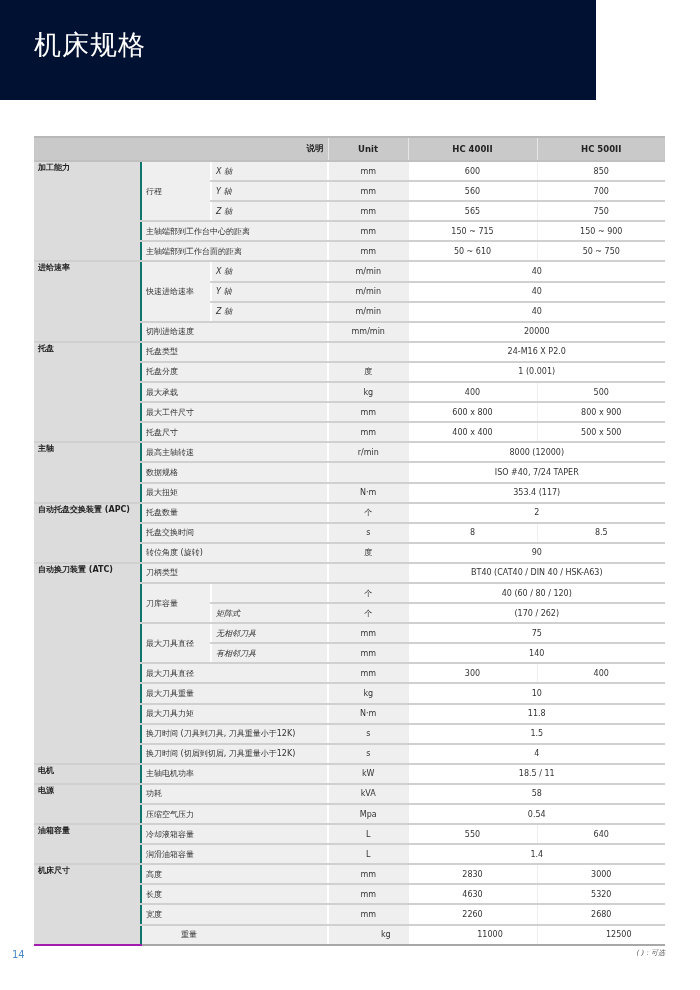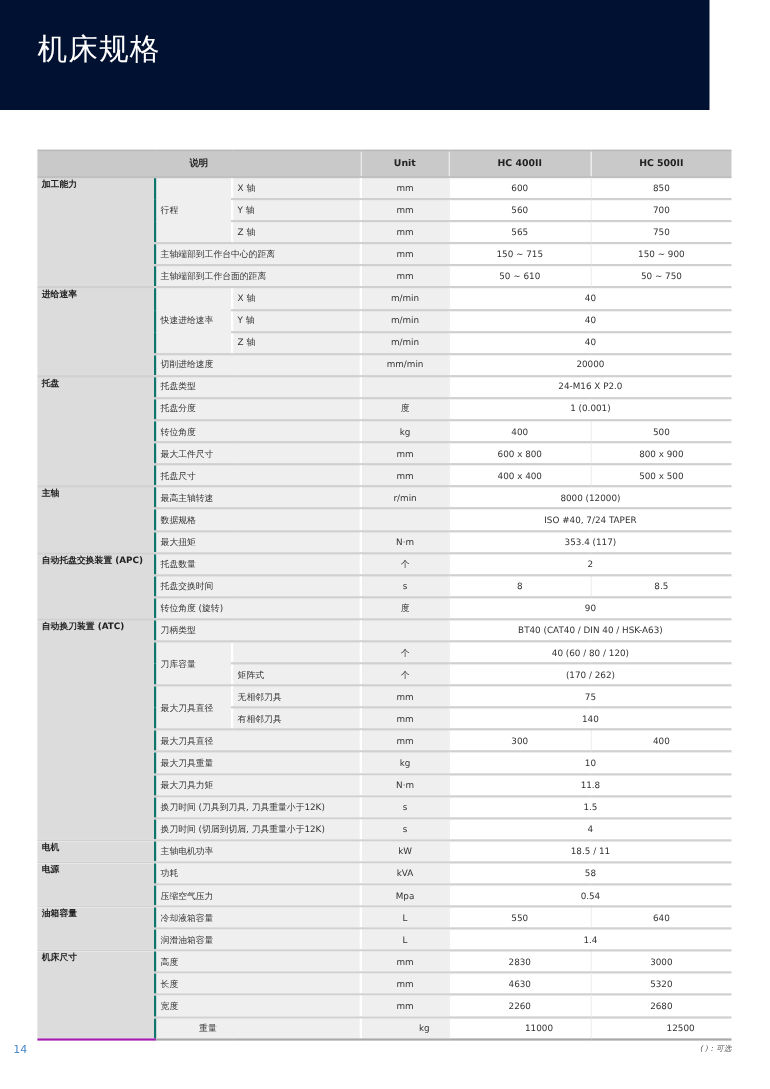--- a/index.html
+++ b/index.html
@@ -1,33 +1,33 @@
 <!DOCTYPE html>
 <html><head>
 <meta charset="utf-8">
 <style>
   * { box-sizing: border-box; margin: 0; padding: 0; }
   html, body { width: 700px; height: 990px; background: #ffffff; overflow: hidden; }
   body { font-family: "DejaVu Sans", "Liberation Sans", sans-serif; color: #333; position: relative; }
-  .banner { position: absolute; left: 0; top: 0; width: 645px; height: 100px; background: #001131; }
+  .banner { position: absolute; left: 0; top: 0; width: 596px; height: 100px; background: #001131; }
   .banner h1 { position: absolute; left: 34px; top: 27px; color: #ffffff; font-weight: 400; font-size: 27px; letter-spacing: 1px; }
   table.spec { position: absolute; left: 34px; top: 136px; width: 631px; border-collapse: collapse; table-layout: fixed; font-size: 8px; }
   table.spec col.c1 { width: 107px; }
   table.spec col.c2 { width: 70px; }
   table.spec col.c3 { width: 117px; }
   table.spec col.c4 { width: 80px; }
   table.spec col.c5 { width: 129px; }
   table.spec col.c6 { width: 128px; }
   table.spec th, table.spec td { height: 20.1px; border-bottom: 2px solid #d0d0d0; padding: 0 4px; white-space: nowrap; overflow: hidden; }
   table.spec thead th { background: #c9c9c9; height: 24px; font-weight: 700; color: #222; font-size: 8.5px; border-top: 2px solid #b8b8b8; border-bottom: 2px solid #c0c0c0; }
-  thead th.h-label { text-align: center; }
+  thead th.h-label { text-align: right; }
   thead th.h-center { text-align: center; border-left: 1px solid #e6e6e6; }
   td.cat { background: #dcdcdd; font-weight: 700; vertical-align: top; padding-top: 4px; color: #222; border-bottom: 2px solid #c8c8c8; }
   td.sub { background: #efeff0; text-align: left; border-left: 2px solid #0f766e; color: #333; }
-  td.sub3 { background: #efeff0; border-left: 2px solid #ffffff; }
+  td.sub3 { background: #efeff0; border-left: 2px solid #ffffff; font-style: italic; }
   td.unit { background: #efeff0; text-align: center; border-left: 2px solid #ffffff; color: #333; }
   td.val { background: #ffffff; text-align: center; color: #333; border-left: 1px solid #eeeeee; }
   tr.last td { border-bottom: 2px solid #a8a8a8; padding-left: 39px; }
   .page-num { position: absolute; left: 12px; top: 949px; font-size: 10px; color: #4a8ac9; }
   .note { position: absolute; right: 35px; top: 948px; font-size: 7px; color: #555; font-style: italic; }
 </style>
 </head>
 <body>
 
 <div class="banner">
@@ -114,21 +114,21 @@
       <td class="sub" colspan="2">托盘类型</td>
       <td class="unit"></td>
       <td class="val" colspan="2">24-M16 X P2.0</td>
     </tr>
     <tr>
       <td class="sub" colspan="2">托盘分度</td>
       <td class="unit">度</td>
       <td class="val" colspan="2">1 (0.001)</td>
     </tr>
     <tr>
-      <td class="sub" colspan="2">转位角度</td>
+      <td class="sub" colspan="2">最大承载</td>
       <td class="unit">kg</td>
       <td class="val">400</td>
       <td class="val">500</td>
     </tr>
     <tr>
       <td class="sub" colspan="2">最大工件尺寸</td>
       <td class="unit">mm</td>
       <td class="val">600 x 800</td>
       <td class="val">800 x 900</td>
     </tr>

